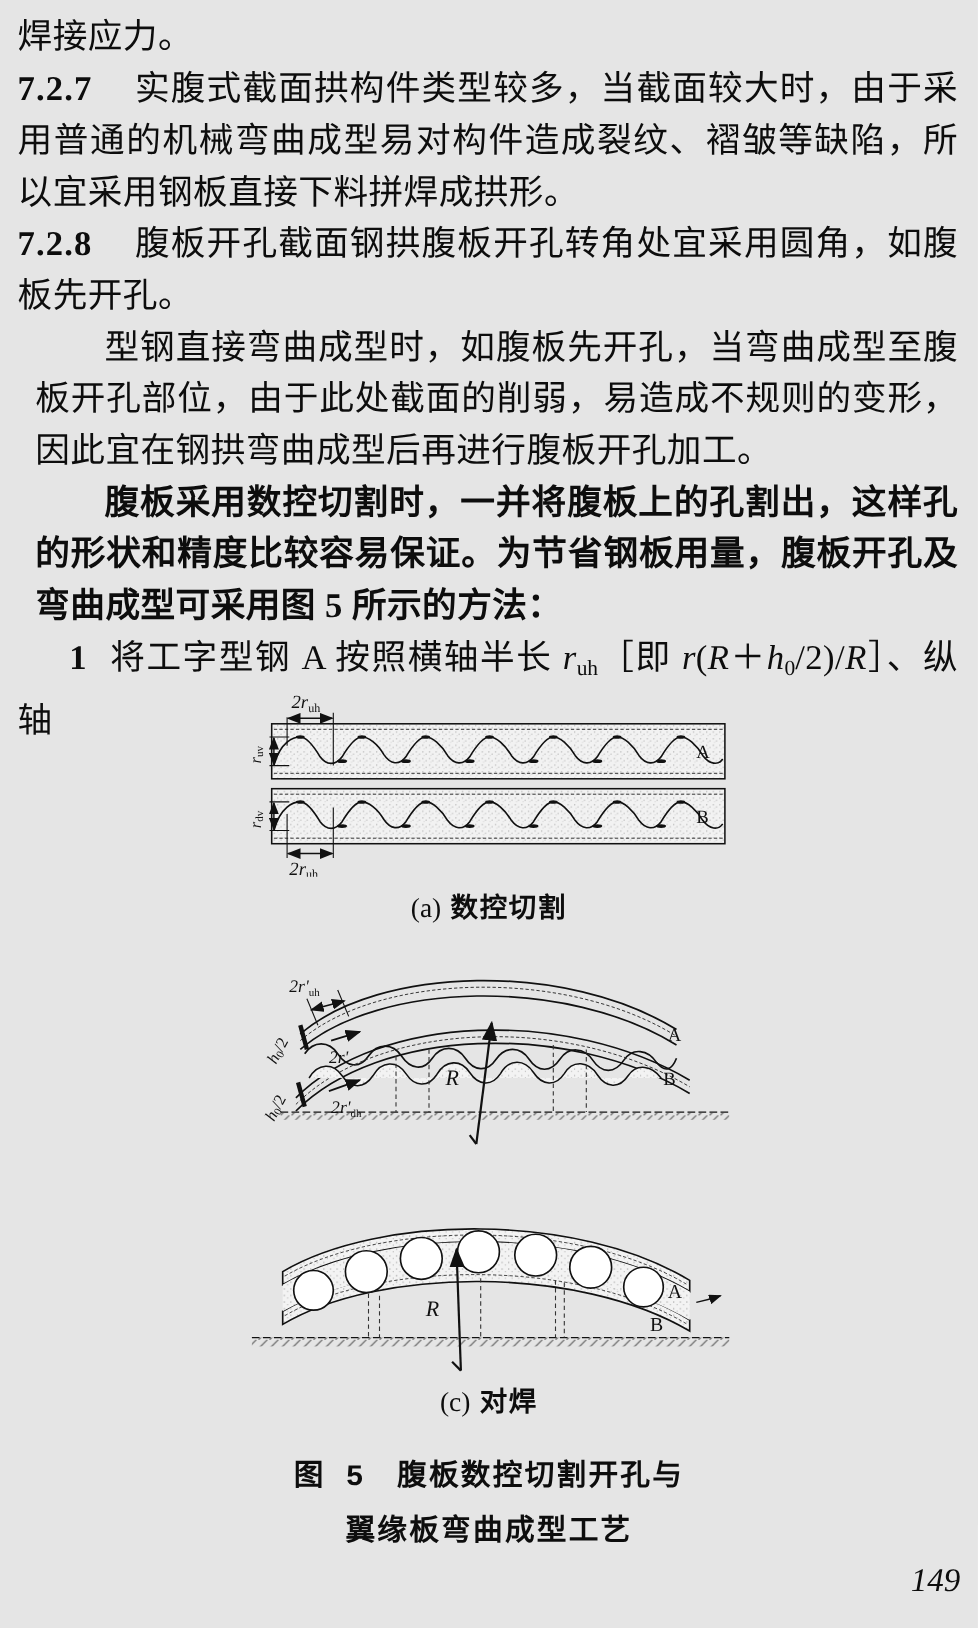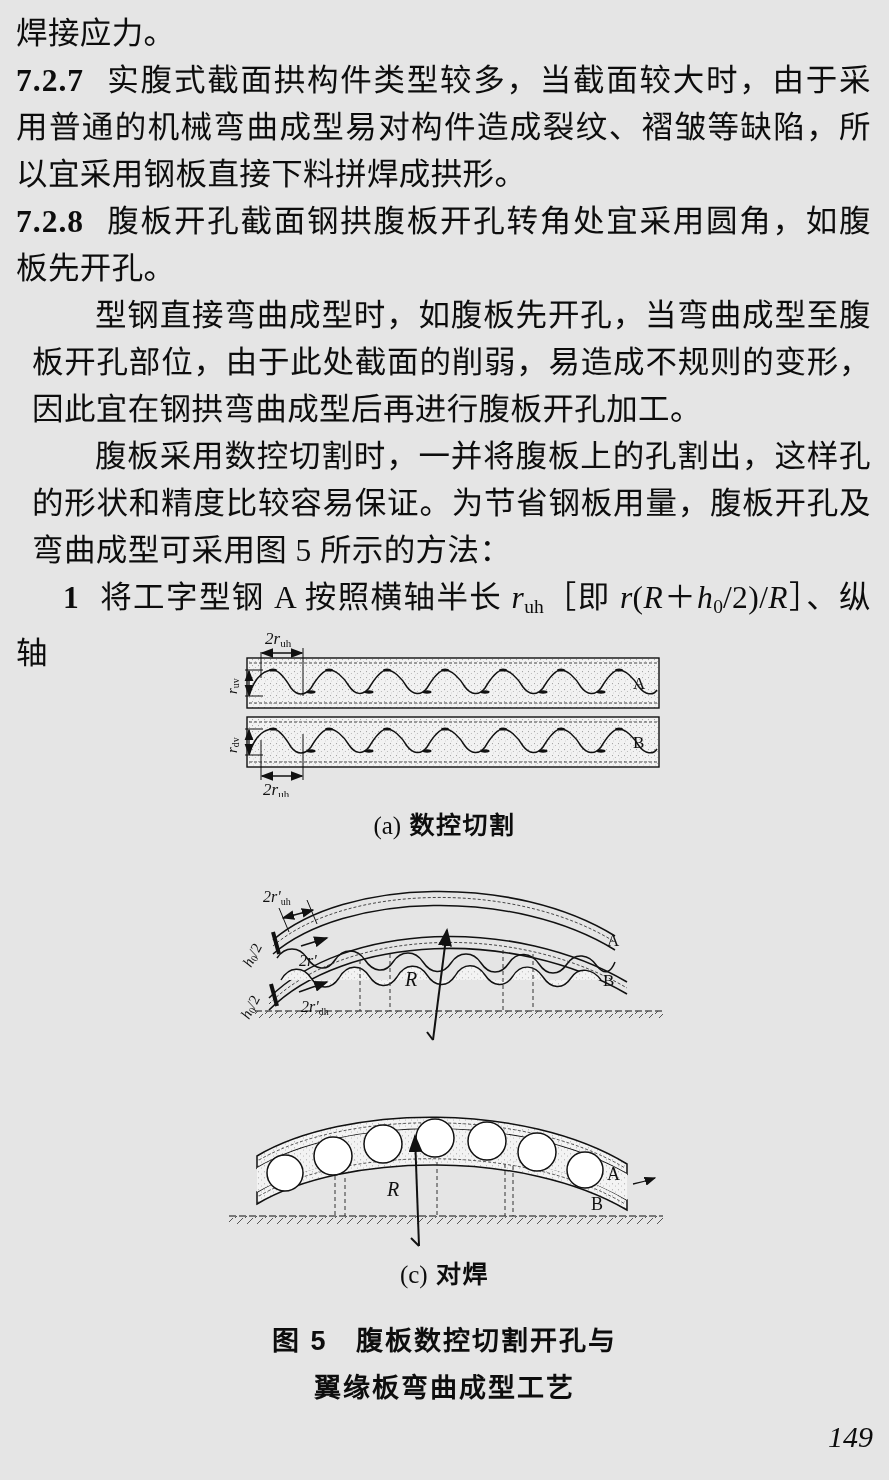--- a/index.html
+++ b/index.html
@@ -29,21 +29,21 @@
     letter-spacing: 0.4px;
     text-align: justify;
     text-justify: inter-character;
   }
   .para { margin: 0; }
   .indent2 { text-indent: 63px; margin-left: 16px; }
   .secnum {
     font-family: "Liberation Serif", "DejaVu Serif", serif;
     font-weight: bold;
     letter-spacing: 1px;
-    margin-right: 22px;
+    margin-right: 38px;
   }
   .itemnum {
     font-weight: bold;
     margin-right: 20px;
   }
   .math { font-style: italic; font-family: "Liberation Serif","DejaVu Serif",serif; }
   .upr { font-style: normal; }
   sub {
     font-size: 0.62em;
     font-style: normal;
@@ -72,21 +72,21 @@
   }
   .figtitle {
     text-align: center;
     font-size: 27px;
     font-weight: bold;
     line-height: 47px;
     letter-spacing: 2px;
     font-family: "Liberation Sans", "DejaVu Sans", sans-serif;
   }
   .figtitle .num {
-    font-family: Liberation Sans, sans-serif;
+    font-family: Liberation Mono, monospace;
     font-weight: bold;
   }
 
   
   .pagenum {
     position: absolute;
     right: 16px;
     bottom: 26px;
     font-size: 30px;
     font-style: italic;
@@ -110,21 +110,21 @@
   </div>
 
   <div class="textblock" style="top:198px;">
     <p class="para"><span class="secnum">7.2.8</span><span>腹板开孔截面钢拱腹板开孔转角处宜采用圆角，如腹板先开孔。</span></p>
   </div>
 
   <div class="textblock" style="top:292px;">
     <p class="para indent2">型钢直接弯曲成型时，如腹板先开孔，当弯曲成型至腹板开孔部位，由于此处截面的削弱，易造成不规则的变形，因此宜在钢拱弯曲成型后再进行腹板开孔加工。</p>
   </div>
 
-  <div class="textblock" style="top:433px;">
+  <div class="textblock" style="top:433px;font-weight:bold;">
     <p class="para indent2">腹板采用数控切割时，一并将腹板上的孔割出，这样孔的形状和精度比较容易保证。为节省钢板用量，腹板开孔及弯曲成型可采用图 5 所示的方法：</p>
   </div>
 
   <div class="textblock" style="top:574px;">
     <p class="para" style="text-indent:47px;"><span class="itemnum">1</span><span>将工字型钢 A 按照横轴半长 </span><span class="math"><span>r</span><sub>uh</sub></span><span>［即 </span><span class="math">r</span><span class="upr">(</span><span class="math">R</span><span>＋</span><span class="math"><span>h</span><sub>0</sub></span><span class="upr">/2</span><span class="upr">)</span><span class="upr">/</span><span class="math">R</span><span>］</span><span>、纵轴</span></p>
   </div>
 
   <div class="figure-area" style="top:622px;">
     <div class="subfig" style="width:460px;height:175px;">
       <svg width="460" height="175" viewBox="0 0 460 175">

